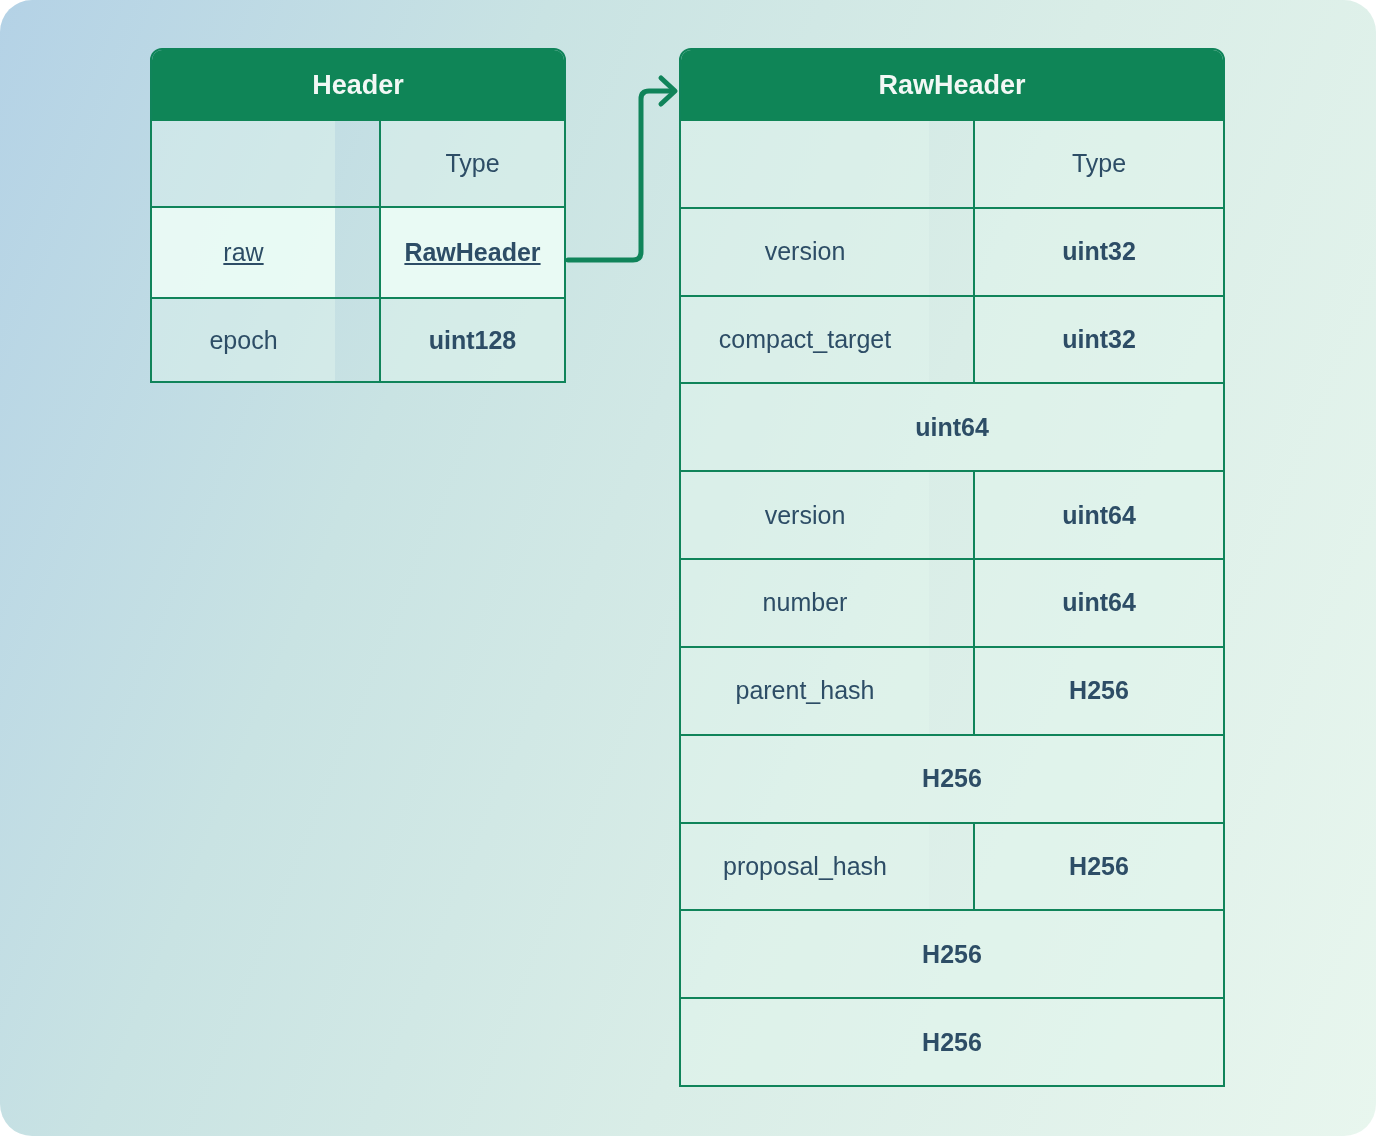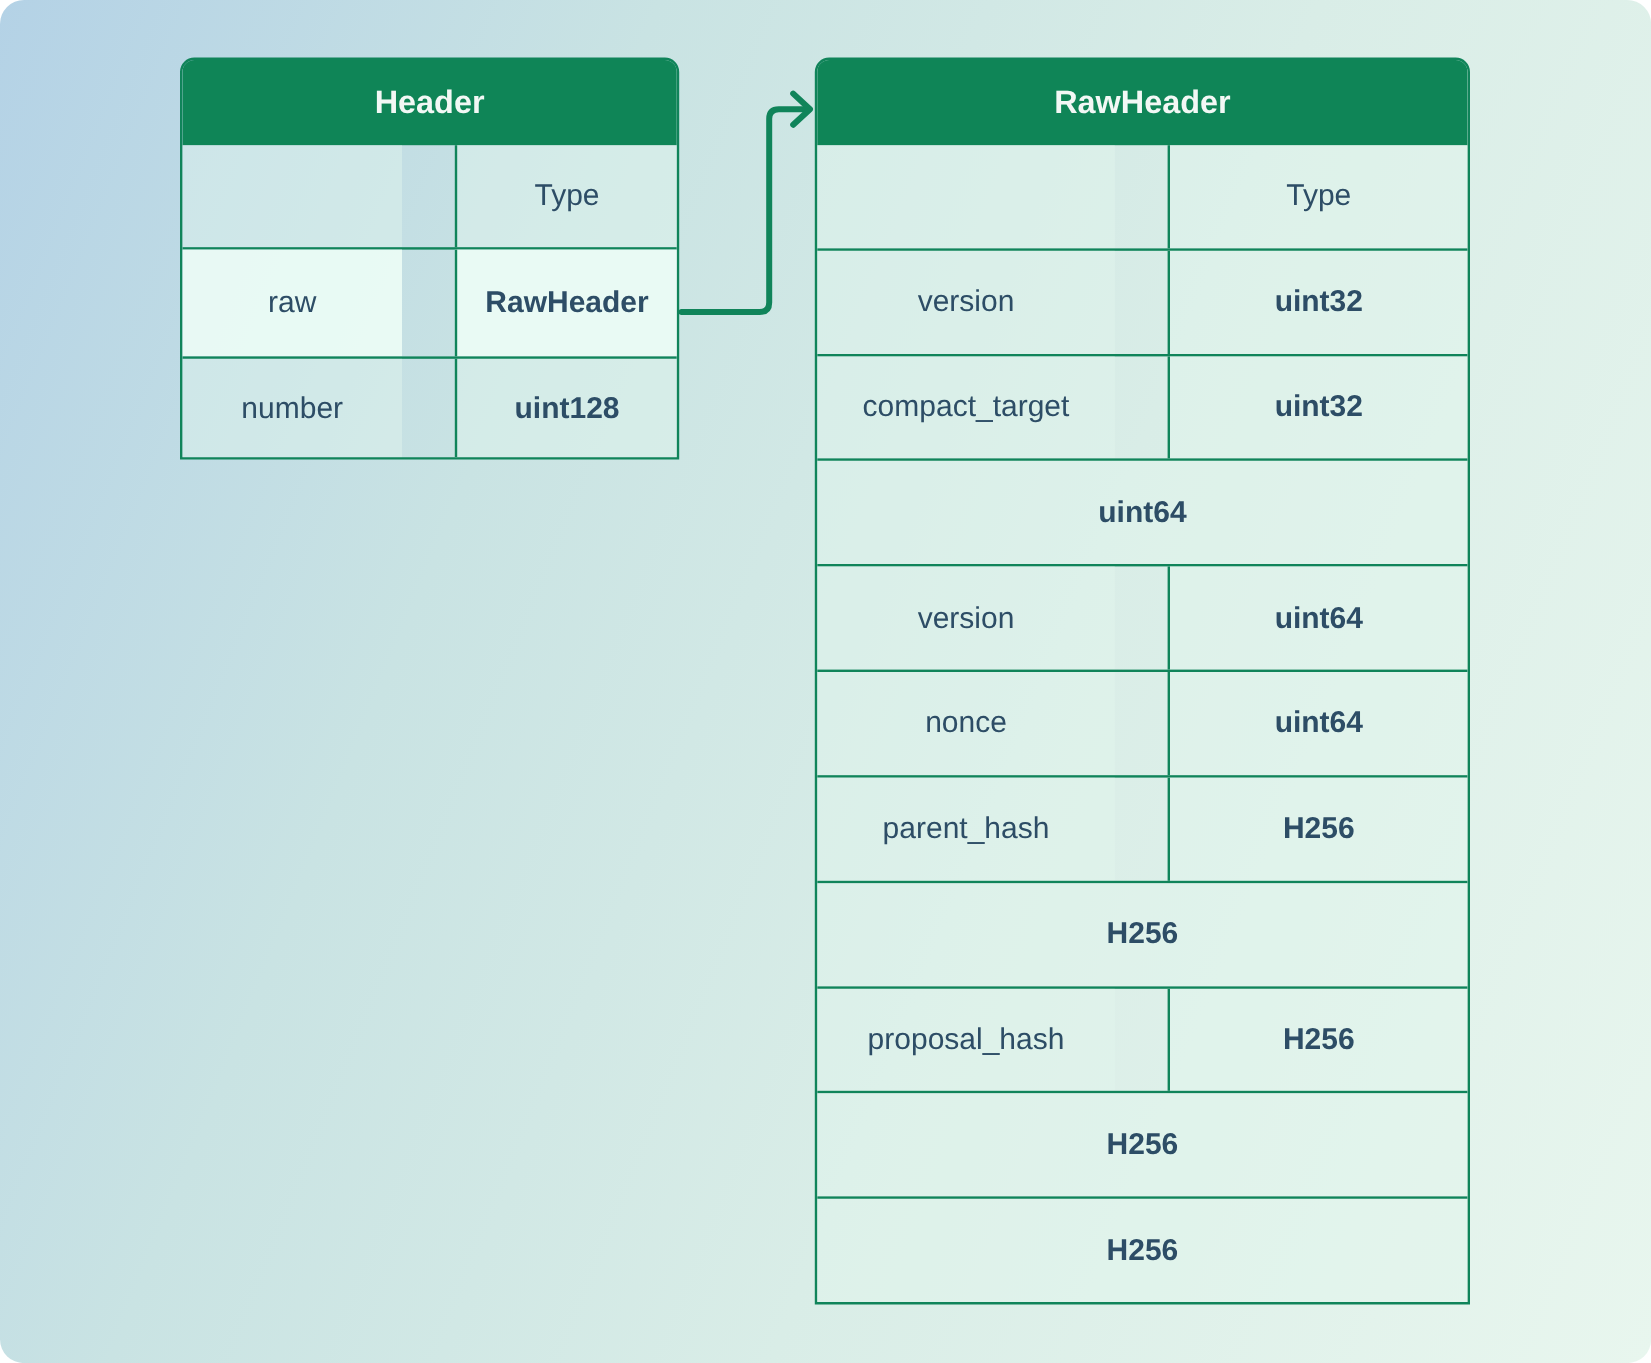--- a/index.html
+++ b/index.html
@@ -1,20 +1,20 @@
 <!DOCTYPE html>
 <html><head>
 <meta charset="utf-8">
 <style>
   html,body{margin:0;padding:0;background:#ffffff;}
   body{width:1376px;height:1136px;position:relative;font-family:"Liberation Sans",sans-serif;}
 
   .stage{
     position:absolute;inset:0;
-    border-radius:20px;
+    border-radius:32px;
     background:linear-gradient(112deg,#b4d2e6 0%,#c9e3e3 30%,#d9ede7 60%,#e8f6ee 100%);
     overflow:hidden;
   }
 
   .arrow-svg{position:absolute;left:0;top:0;width:1376px;height:1136px;pointer-events:none;}
   .arrow-svg path{fill:none;stroke:#10845a;stroke-width:5;stroke-linecap:round;stroke-linejoin:round;}
 
   .tbl{
     position:absolute;
     box-sizing:border-box;
@@ -42,21 +42,21 @@
   .tbl-left .row-raw{flex:0 0 89px;}
 
   .cell{
     flex:1;
     display:flex;align-items:center;justify-content:center;
     background:rgba(226,247,238,0.45);
     text-align:center;
   }
   .cell + .cell{border-left:2px solid #10845a;margin-left:44px;}
   .cell.type-val{font-weight:700;}
-  .row-hl .cell{background:rgba(236,252,245,0.92);}
+  .row-hl .cell{background:rgba(236,252,245,0.92);text-decoration:underline;}
 </style>
 </head>
 <body>
 
 <div class="stage">
 
   <svg class="arrow-svg" viewBox="0 0 1376 1136" xmlns="http://www.w3.org/2000/svg">
     <path d="M568 260 H633 Q641 260 641 252 V99 Q641 91 649 91 H671"></path>
     <path d="M661 78 L675 91 L661 104"></path>
   </svg>
@@ -68,21 +68,21 @@
       <div class="cell"></div>
       <div class="cell">Type</div>
     </div>
 
     <div class="row row-raw row-hl">
       <div class="cell">raw</div>
       <div class="cell type-val">RawHeader</div>
     </div>
 
     <div class="row">
-      <div class="cell">number</div>
+      <div class="cell">epoch</div>
       <div class="cell type-val">uint128</div>
     </div>
   </section>
 
   <section class="tbl tbl-right">
     <header class="tbl-title">RawHeader</header>
 
     <div class="row">
       <div class="cell"></div>
       <div class="cell">Type</div>
@@ -101,21 +101,21 @@
     <div class="row">
       <div class="cell type-val">uint64</div>
     </div>
 
     <div class="row">
       <div class="cell">version</div>
       <div class="cell type-val">uint64</div>
     </div>
 
     <div class="row">
-      <div class="cell">nonce</div>
+      <div class="cell">number</div>
       <div class="cell type-val">uint64</div>
     </div>
 
     <div class="row">
       <div class="cell">parent_hash</div>
       <div class="cell type-val">H256</div>
     </div>
 
     <div class="row">
       <div class="cell type-val">H256</div>

